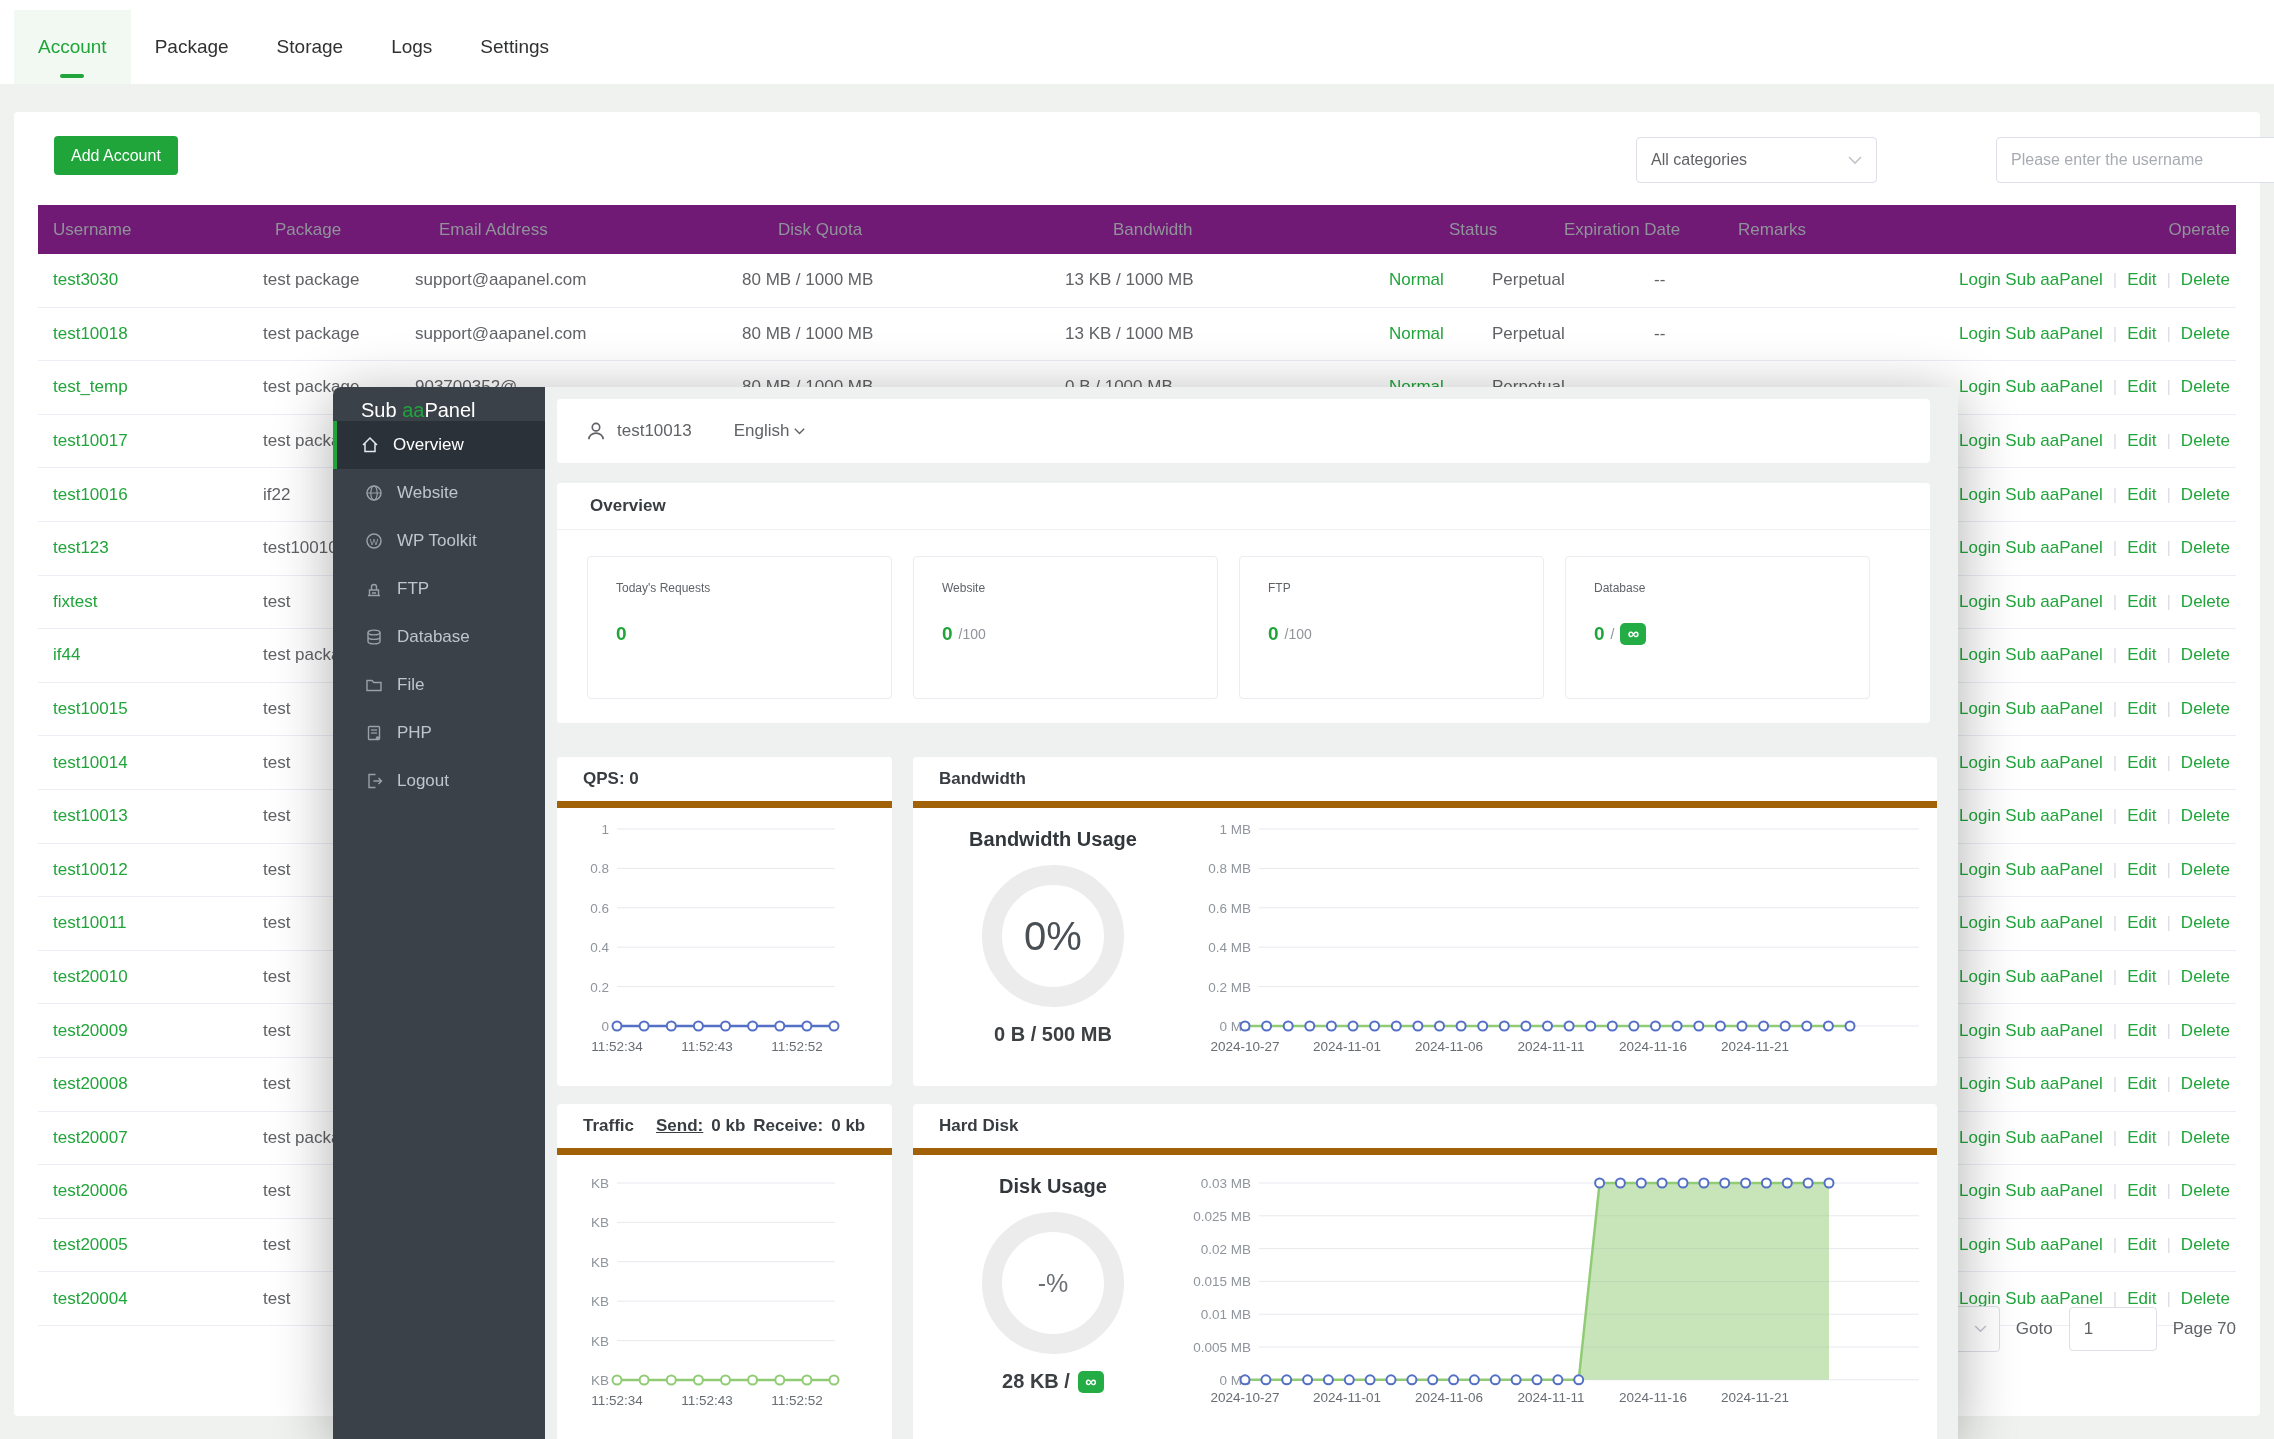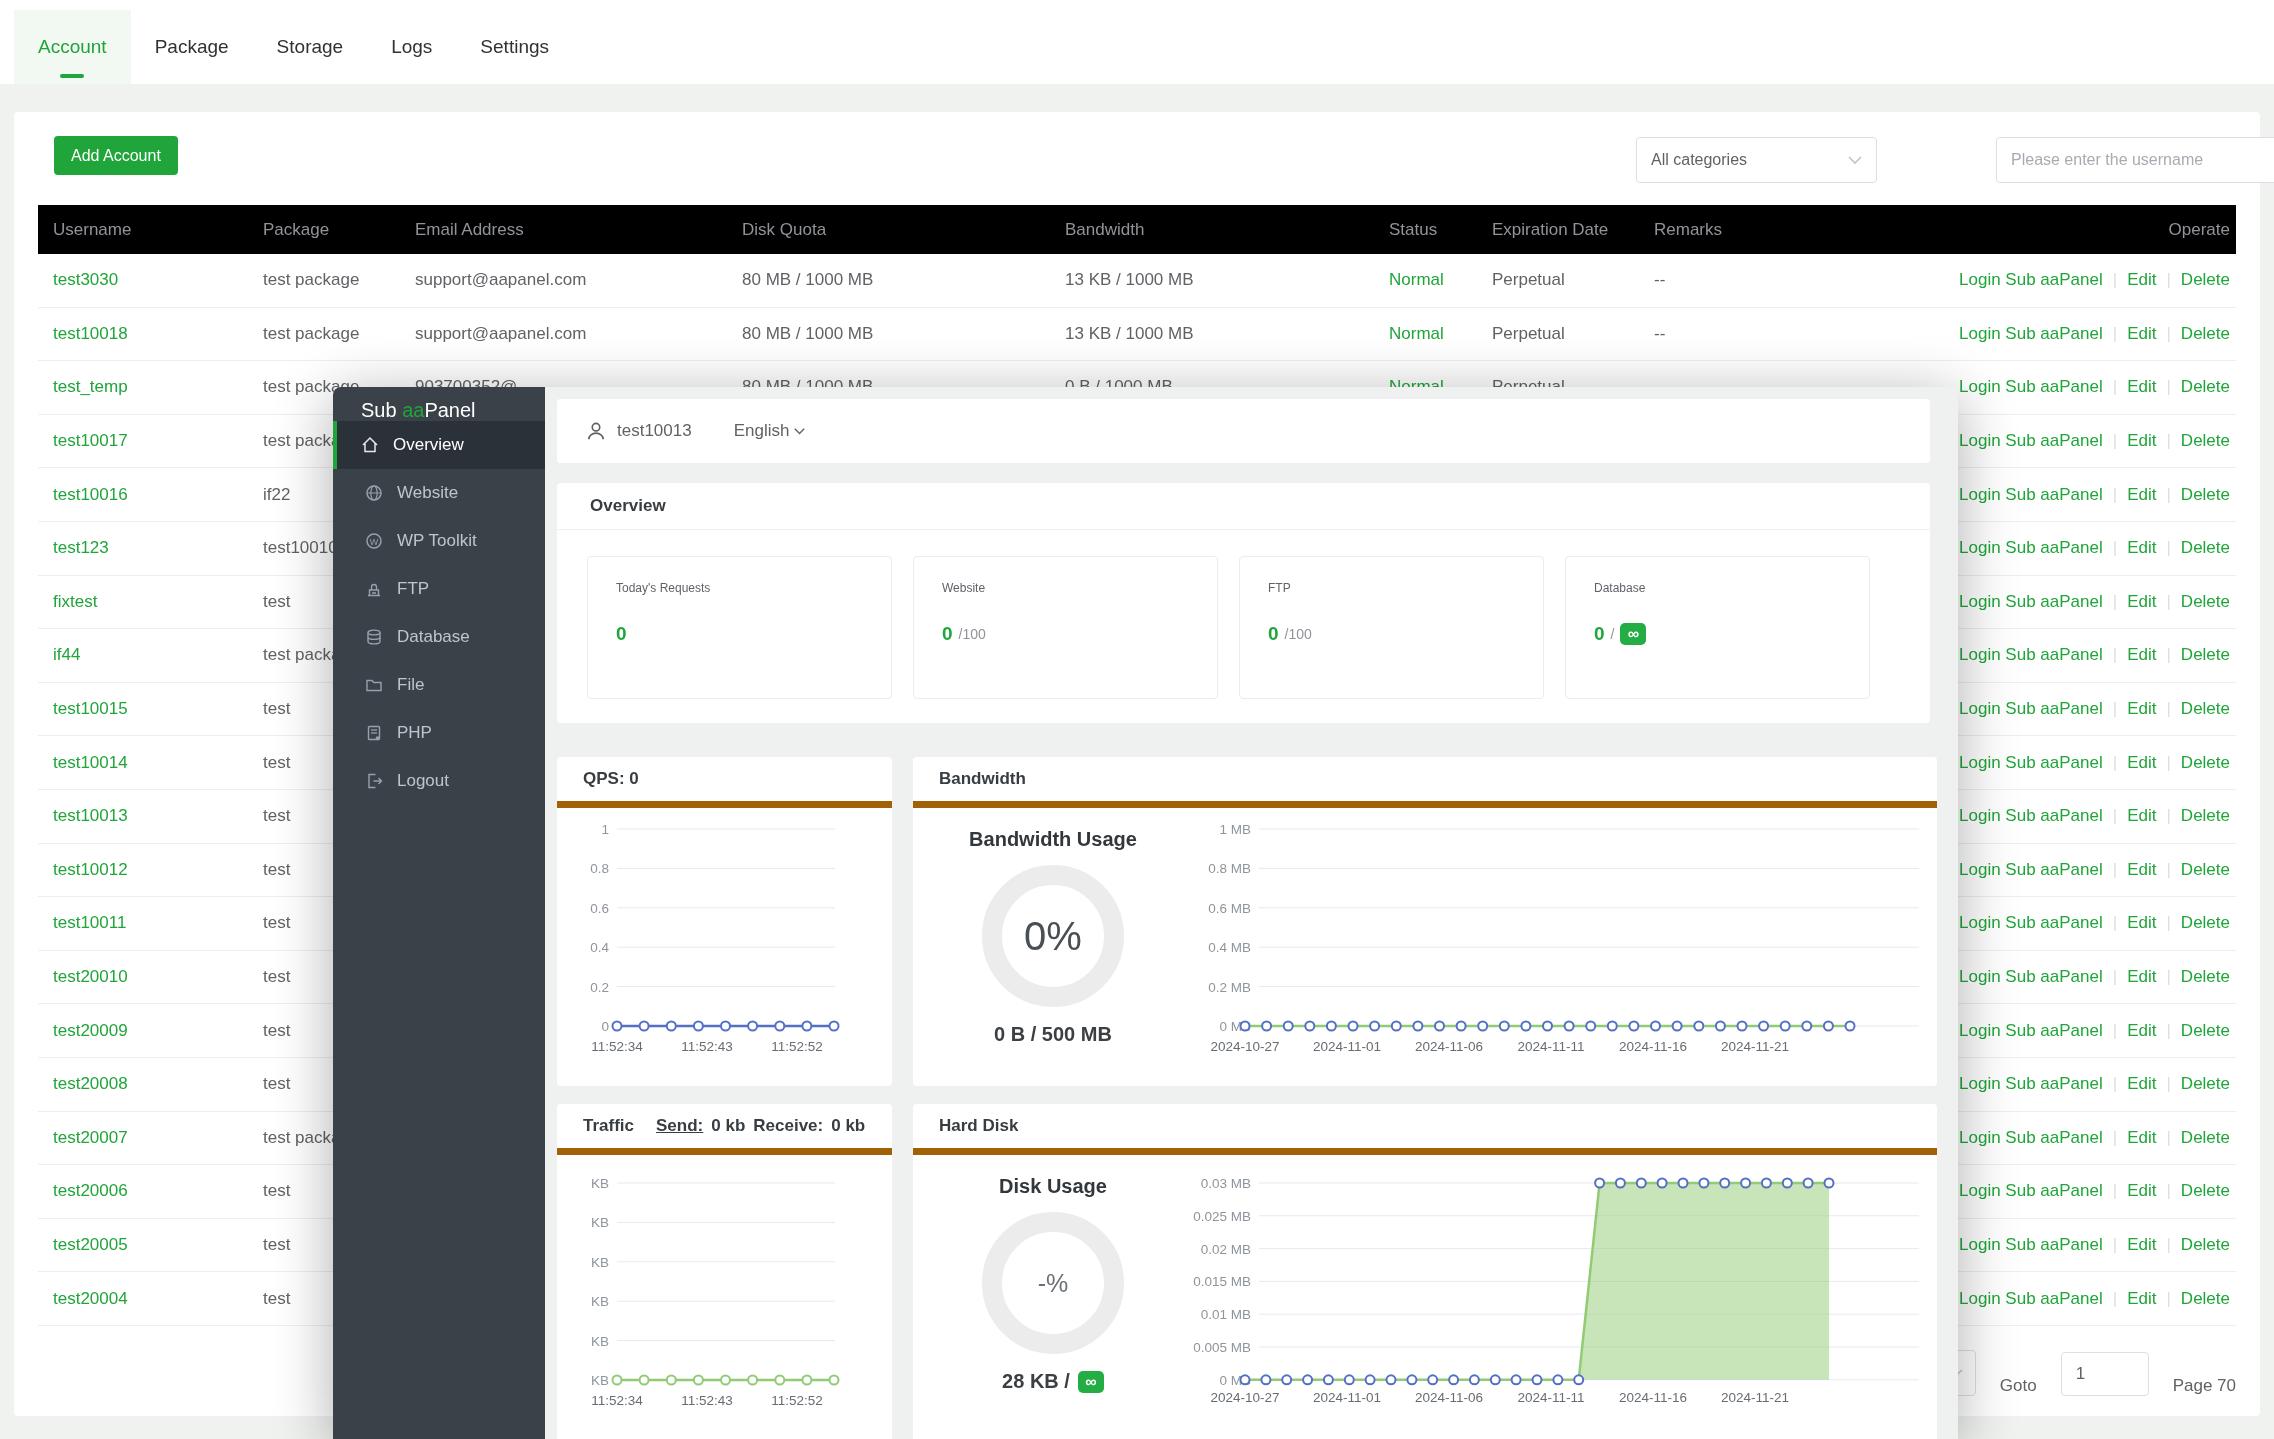--- a/index.html
+++ b/index.html
@@ -16,32 +16,32 @@
   .page-card { position:absolute; left:14px; top:112px; width:2246px; height:1304px; background:#fff; border-radius:4px; }
   .btn-primary { position:absolute; left:40px; top:24px; height:39px; padding:0 17px; background:#20a53a; border:none; border-radius:4px; color:#fff; font-size:16px; font-family:inherit; cursor:pointer; }
   .select-box { position:absolute; left:1622px; top:25px; width:241px; height:46px; border:1px solid #dcdfe6; border-radius:4px; display:flex; align-items:center; justify-content:space-between; padding:0 14px; font-size:16px; color:#606266; background:#fff; cursor:pointer; }
   .search-box { position:absolute; left:1982px; top:25px; width:351px; height:46px; border:1px solid #dcdfe6; border-radius:4px; display:flex; align-items:center; padding:0 14px; background:#fff; }
   .search-box input { flex:1; border:none; outline:none; font-size:16px; color:#606266; font-family:inherit; }
   .search-box input::placeholder { color:#a8abb2; }
 
   
   .table { position:absolute; left:24px; top:93px; width:2198px; }
   .t-head, .t-row { display:grid; grid-template-columns:210px 152px 327px 323px 324px 103px 162px 170px 1fr; align-items:center; }
-  .t-head { height:49px; background:#000000; color:#909399; font-size:17px; }
+  .t-head { height:49px; background:#701a75; color:#909399; font-size:17px;gap:12px; }
   .t-row { height:53.6px; border-bottom:1px solid #ebeef5; font-size:17px; color:#606266; background:#fff; }
   .cell { padding-left:15px; white-space:nowrap; overflow:hidden; }
   .cell.right, .t-head .right { padding-right:6px; justify-self:end; }
   .username { color:#20a53a; cursor:pointer; }
   .status { color:#20a53a; }
   .operate { display:flex; align-items:center; gap:10px; color:#20a53a; justify-self:end; padding-right:6px; white-space:nowrap; }
   .operate .op { cursor:pointer; }
   .operate .sep { color:#dcdfe6; }
 
   
-  .pagination { position:absolute; right:24px; top:1238px; display:flex; align-items:flex-end; gap:24px; font-size:17px; color:#606266; }
+  .pagination { position:absolute; right:24px; top:1194px; display:flex; align-items:center; gap:16px; font-size:17px; color:#606266; }
   .psize { width:94px; height:46px; border:1px solid #dcdfe6; border-radius:4px; display:flex; align-items:center; justify-content:flex-end; padding-right:12px; background:#fff; cursor:pointer; }
   .goto-input { width:88px; height:44px; border:1px solid #dcdfe6; border-radius:4px; padding-left:14px; font-size:17px; color:#606266; font-family:inherit; outline:none; }
 
   
   .modal { position:absolute; left:333px; top:387px; width:1625px; height:1052px; border-radius:8px 8px 0 0; overflow:hidden; display:flex; box-shadow:0 10px 60px rgba(0,0,0,.32); background:#eff1f0; }
   .sidebar { width:212px; background:#3a4149; flex-shrink:0; }
   .brand { height:34px; padding:12px 0 0 28px; font-size:20px; color:#fff; }
   .brand .accent { color:#20a53a; }
   .menu { margin-top:0; }
   .menu-item { height:48px; display:flex; align-items:center; gap:13px; padding-left:27px; font-size:17px; color:#bfc5cd; cursor:pointer; border-left:4px solid transparent; }

